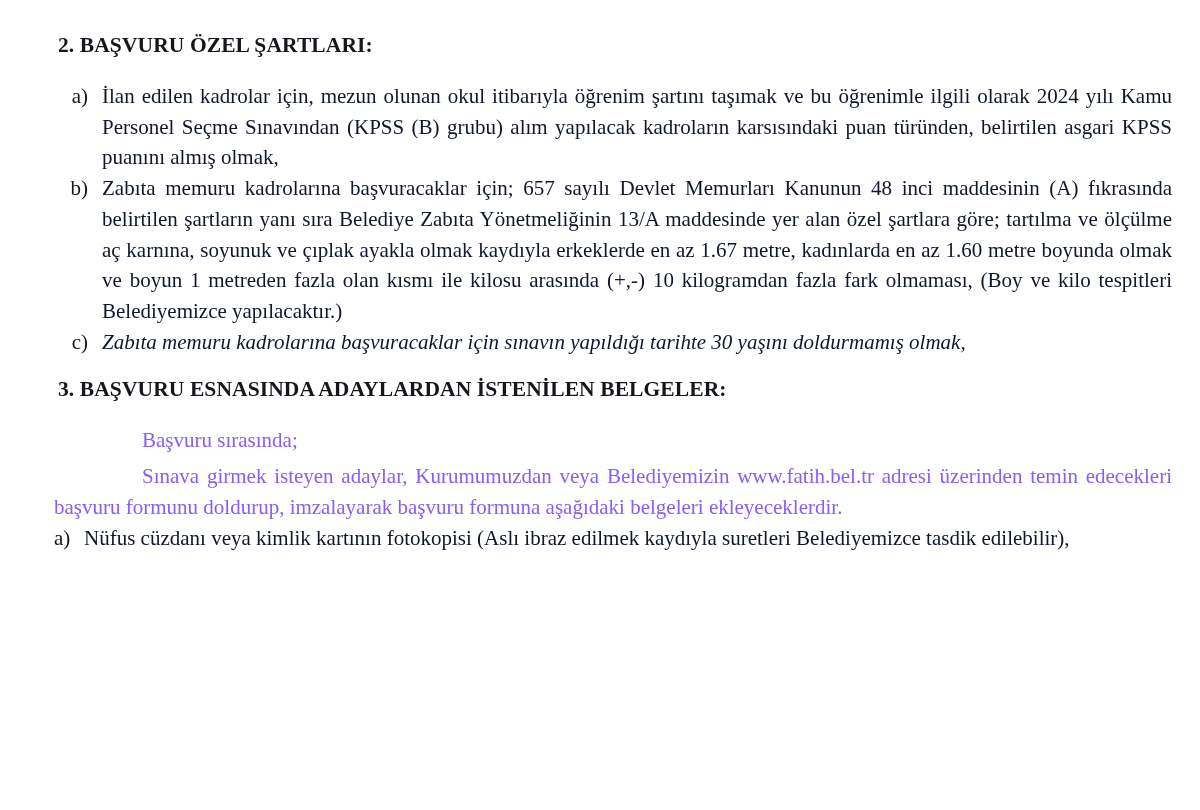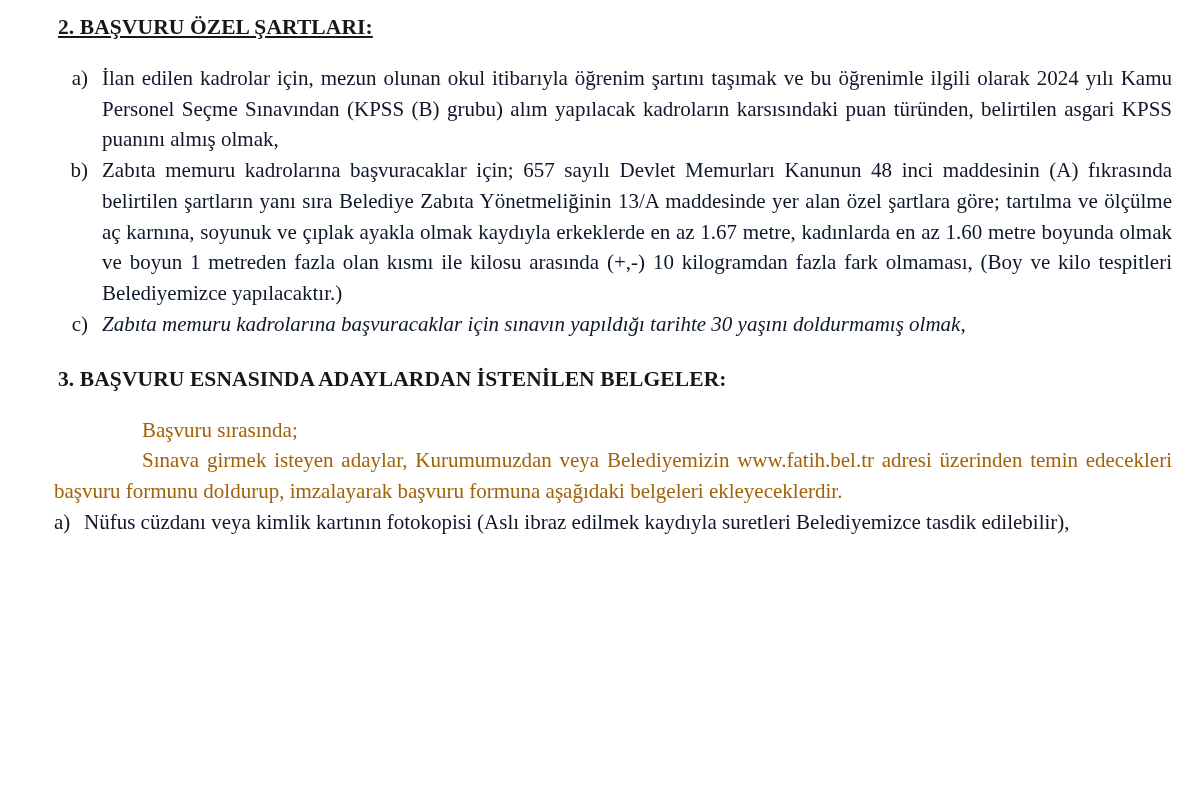--- a/index.html
+++ b/index.html
@@ -23,22 +23,22 @@
   }
   .section-heading {
     font-weight: bold;
     font-size: 21.5px;
     letter-spacing: 0.1px;
     margin: 0 0 0 4px;
     padding: 0;
     line-height: 1.25;
     color: #16161c;
   }
-  .heading-gap-1 { margin-top: 0; text-decoration: underline; }
-  .heading-gap-2 { margin-top: 26px; }
+  .heading-gap-1 { margin-top: 18px; }
+  .heading-gap-2 { margin-top: 18px; }
 
   .list {
     margin: 22px 0 0 0;
     padding: 0;
     list-style: none;
   }
   .list-item {
     display: flex;
     align-items: flex-start;
     font-size: 21px;
@@ -69,23 +69,23 @@
   .para-block {
     margin-top: 22px;
     font-size: 21px;
     line-height: 1.465;
   }
   .para {
     text-align: justify;
     text-justify: inter-word;
     text-indent: 88px;
     margin: 0;
-    color: #a16207;
+    color: #8b5cf6;
   }
-  .para + .para { margin-top: 0; }
+  .para + .para { margin-top: 6px; }
   .list.tight { margin-top: 0; }
   .list.tight .list-item { margin-top: 0; }
 </style>
 </head>
 <body>
 
 <div class="page">
 
   <h2 class="section-heading heading-gap-1">2. BAŞVURU ÖZEL ŞARTLARI:</h2>
 

